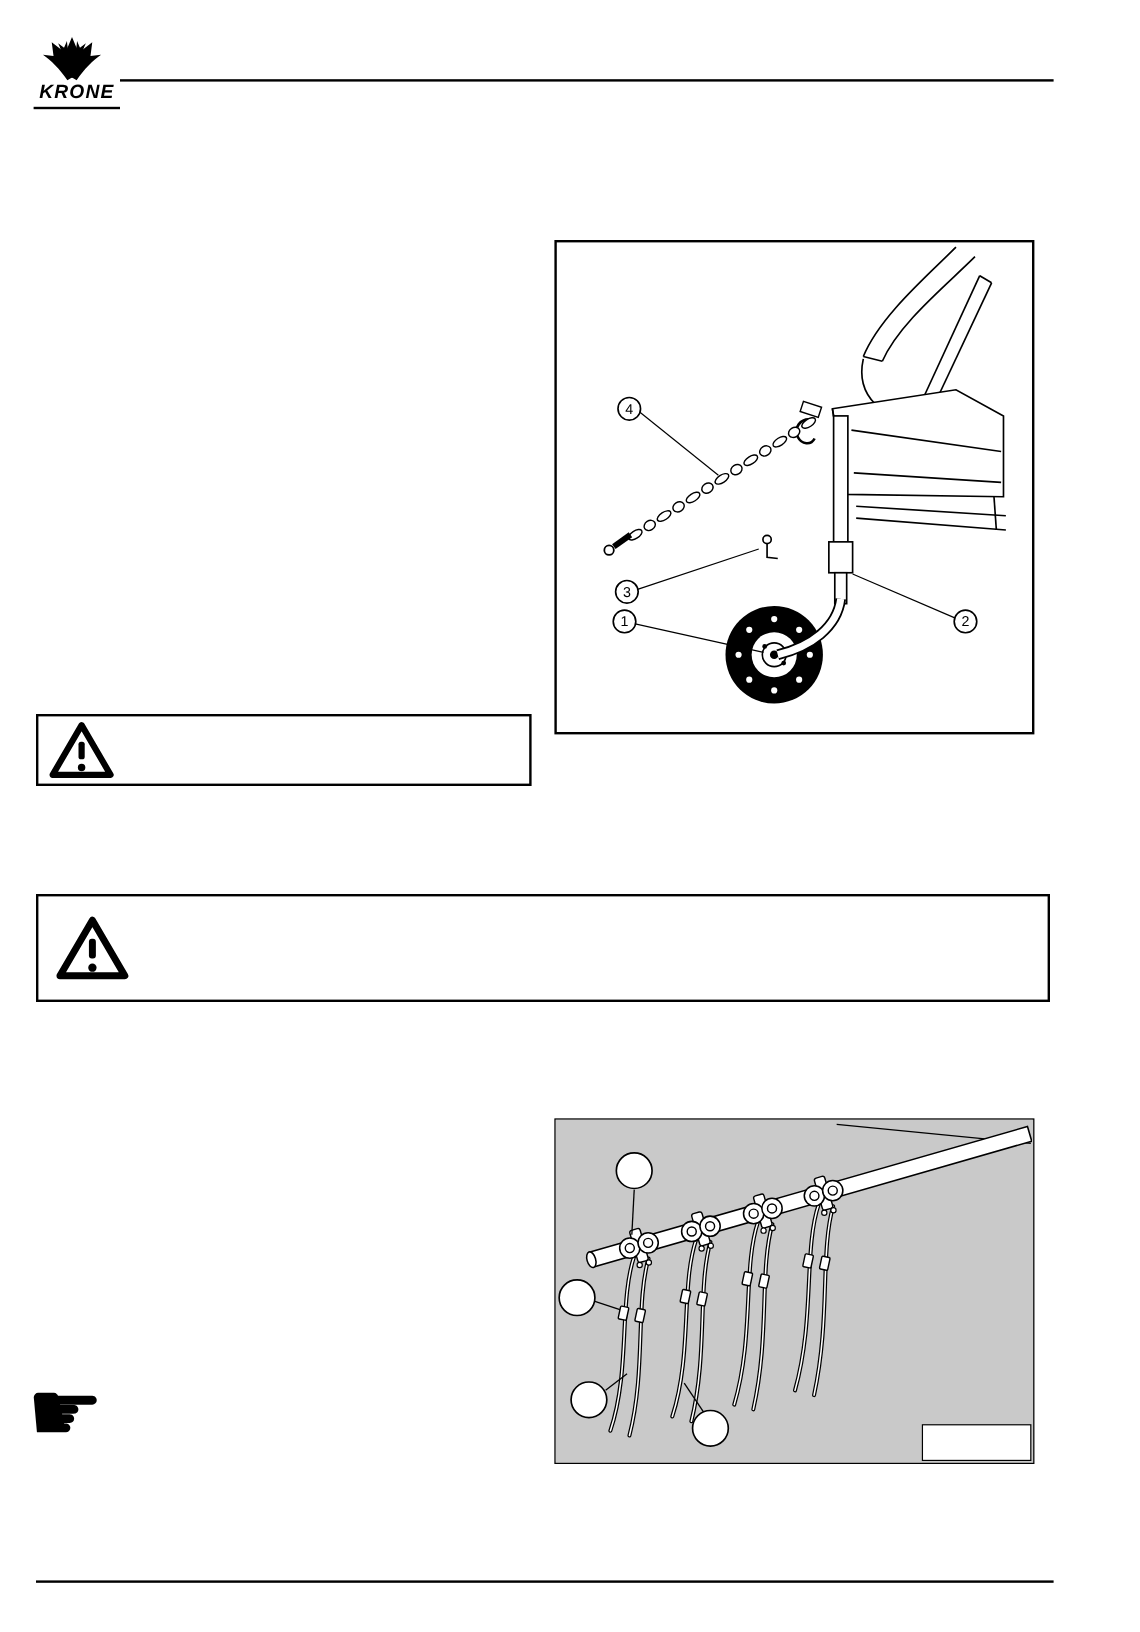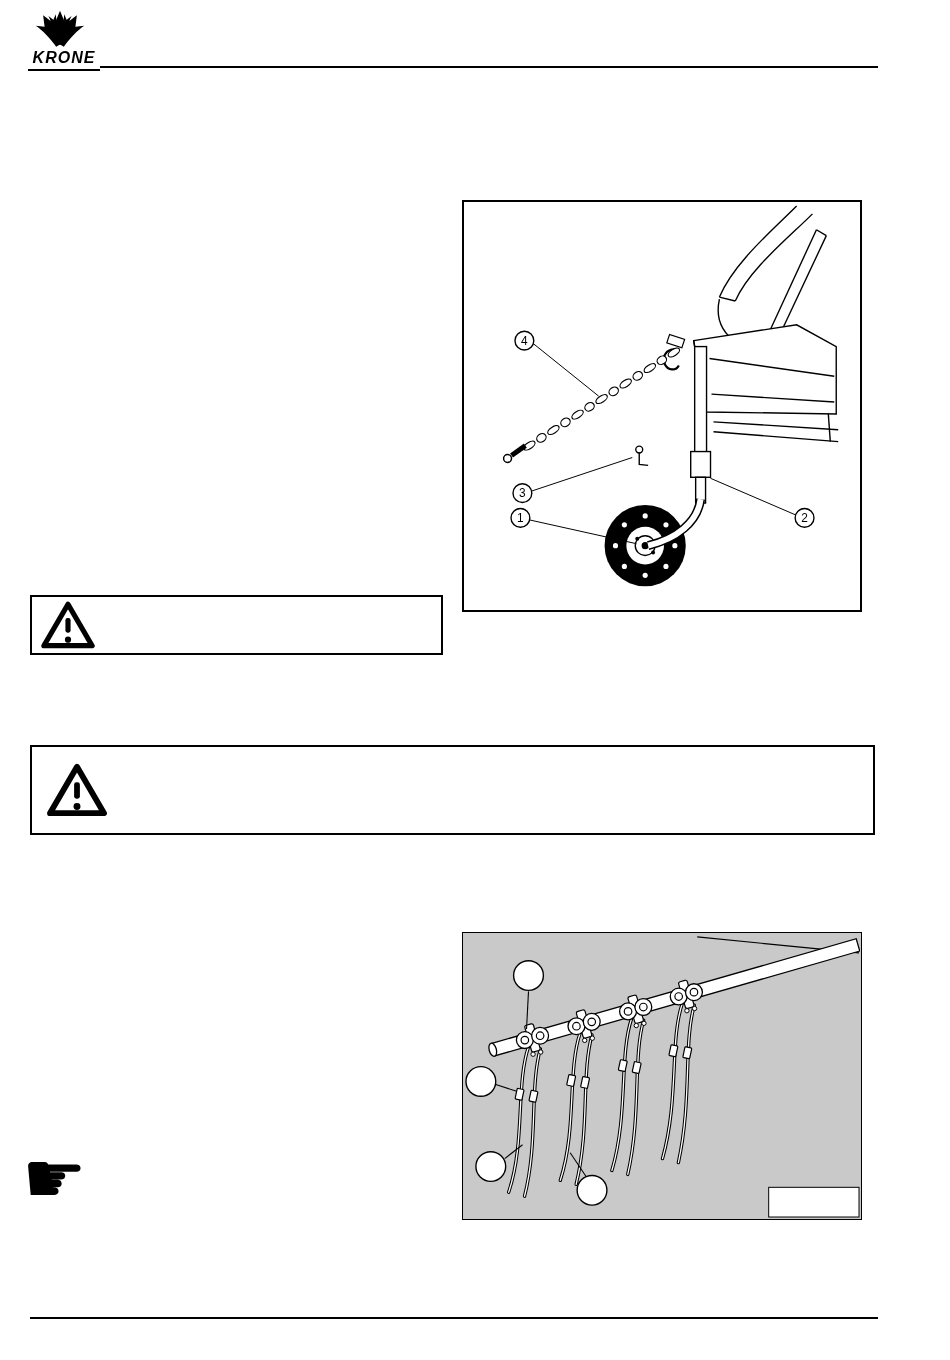--- a/index.html
+++ b/index.html
@@ -2,21 +2,21 @@
 <html><head>
 <meta charset="utf-8">
 <style>
   * { margin:0; padding:0; box-sizing:border-box; }
   html, body { background:#ffffff; }
   .page {
     position:relative; width:950px; height:1360px; background:#fff;
     font-family:"Liberation Sans", sans-serif; color:#000; overflow:hidden;
   }
   .rule { position:absolute; background:#000; }
-  .logo { position:absolute; left:28px; top:2px; width:72px; text-align:center; }
+  .logo { position:absolute; left:28px; top:22px; width:72px; text-align:center; }
   .brand {
     font-style:italic; font-weight:700; font-size:16px; letter-spacing:1px;
     padding:1px 0 2px; border-bottom:2px solid #000;
   }
   .figure-box { position:absolute; background:#fff; border:2px solid #000; overflow:hidden; }
   .warn-box { position:absolute; background:#fff; border:2px solid #000; display:flex; align-items:center; }
   .manicule { position:absolute; font-size:72px; line-height:1; color:#000; }
   svg { display:block; }
   .callout-num { font-family:"Liberation Sans", sans-serif; font-size:12px; fill:#000; }
   .t-out { stroke:#000; stroke-width:3.4; fill:none; }

